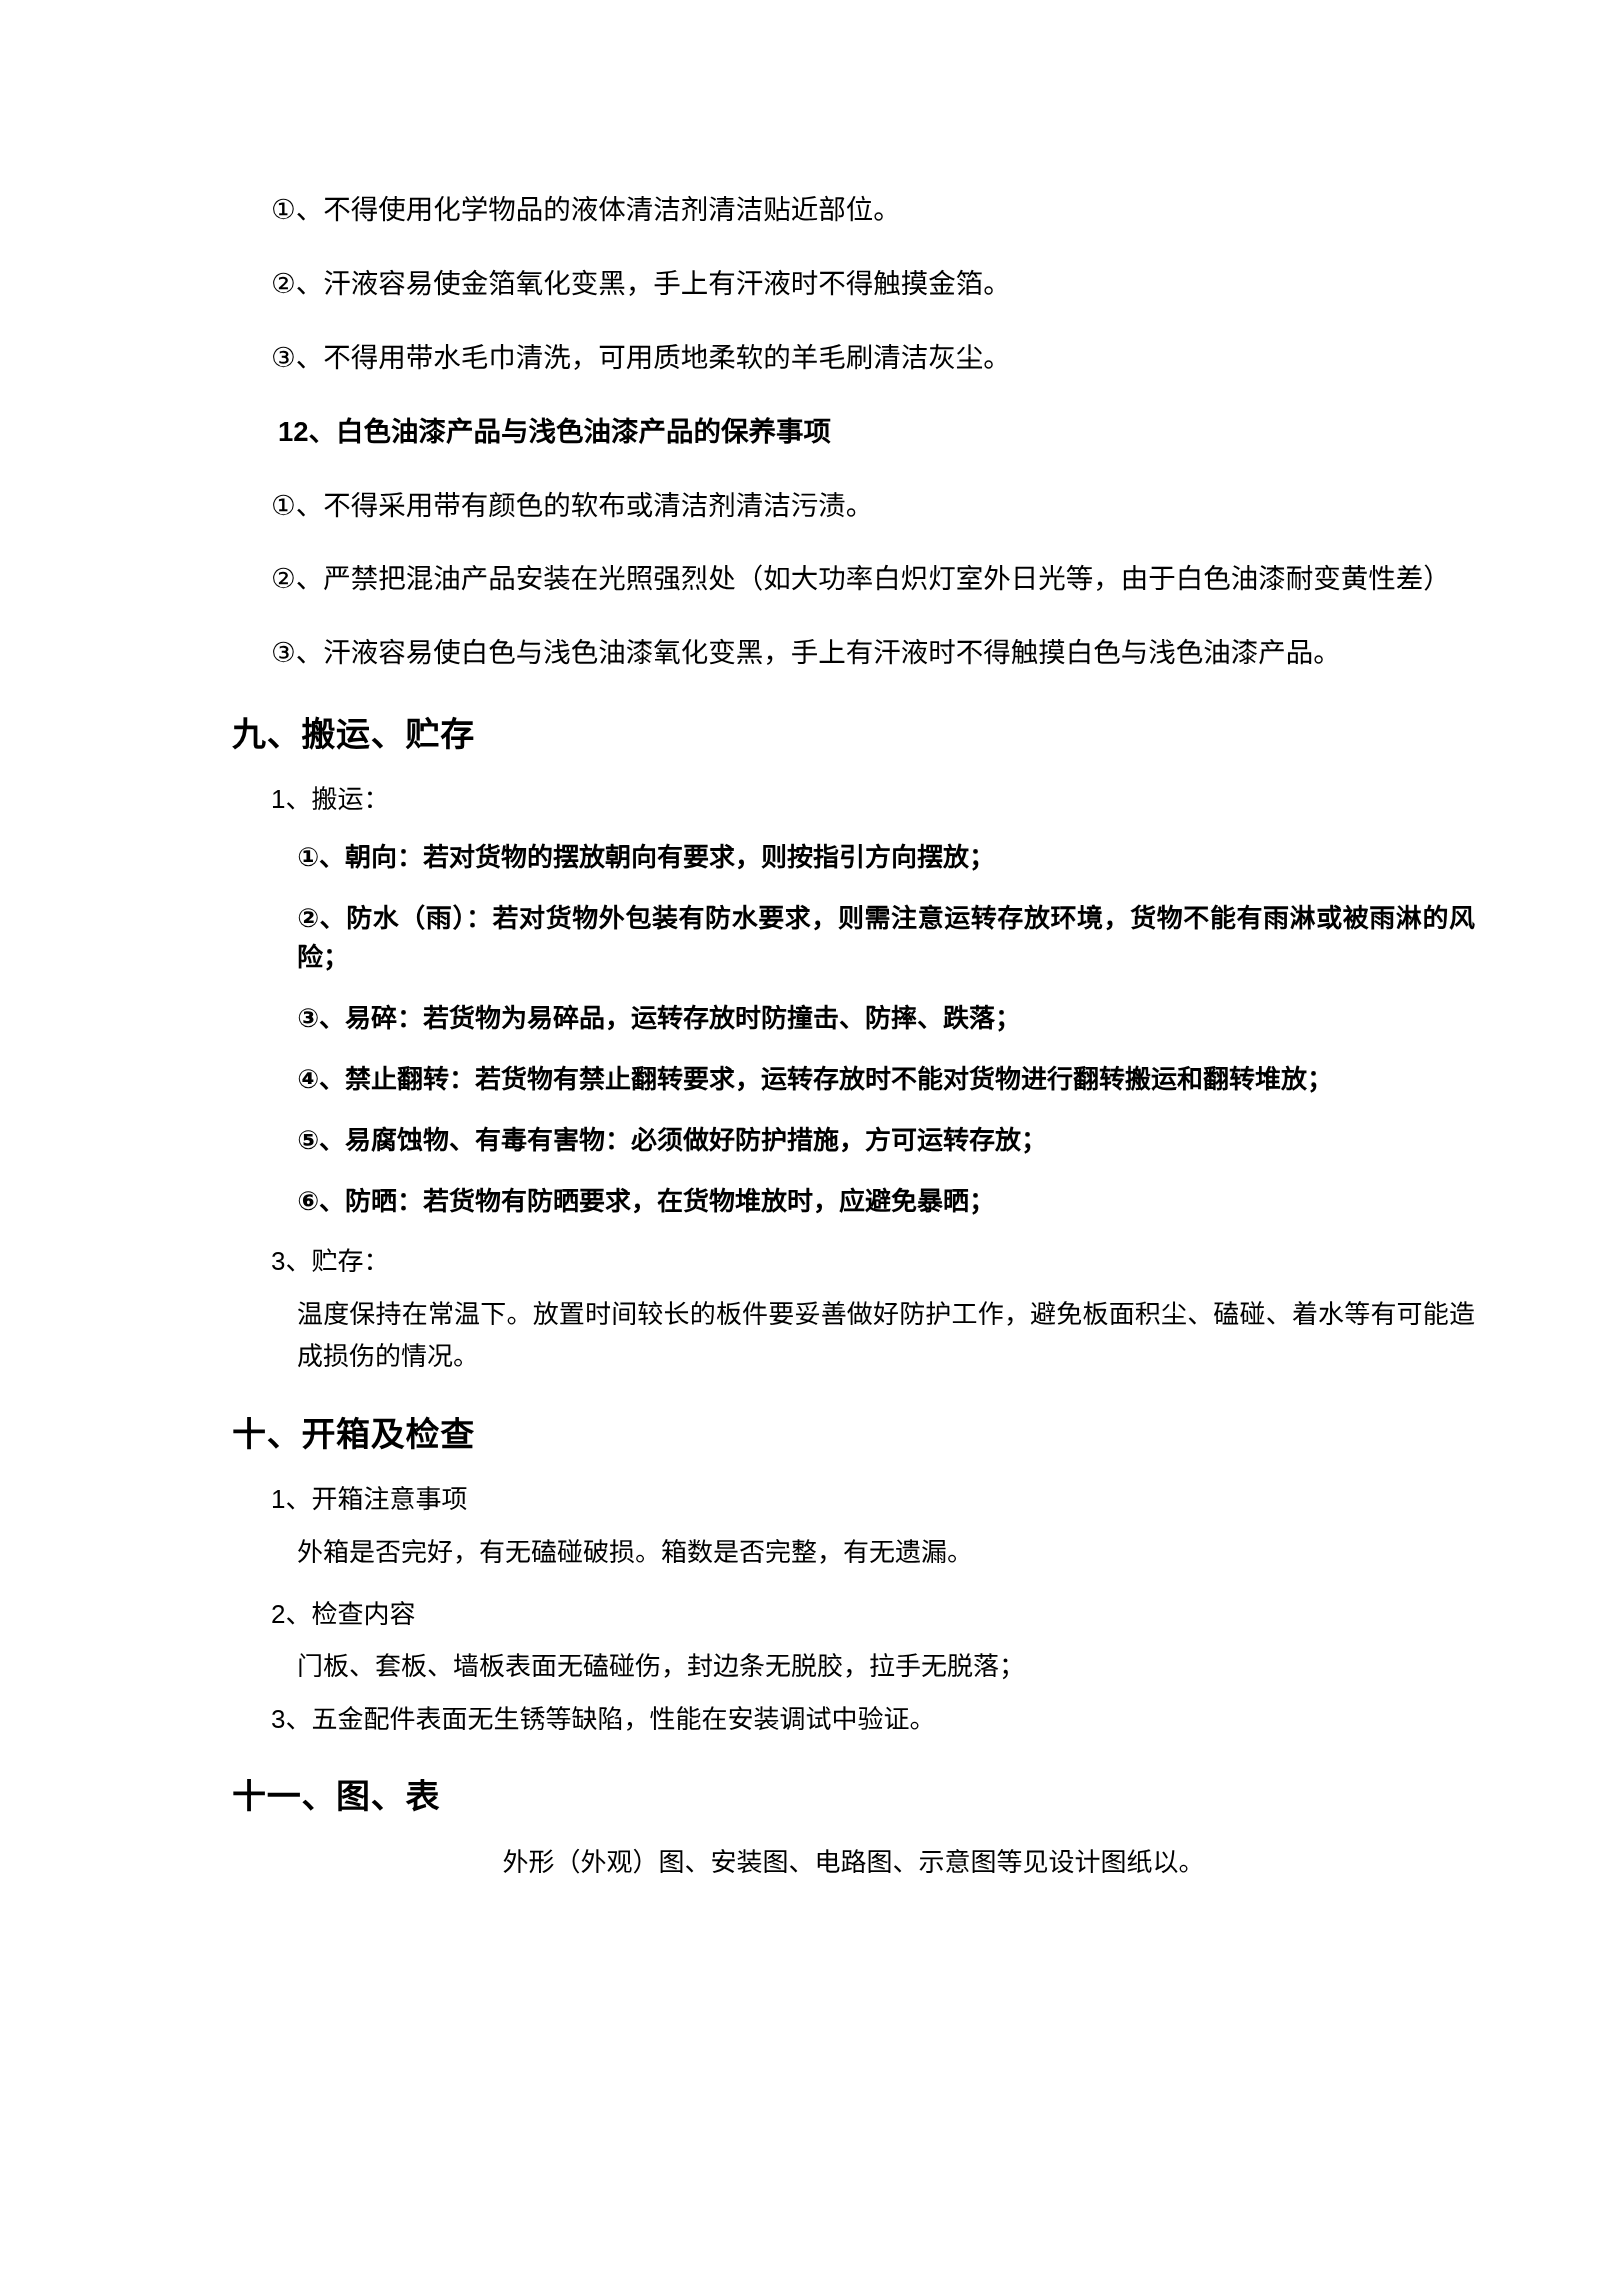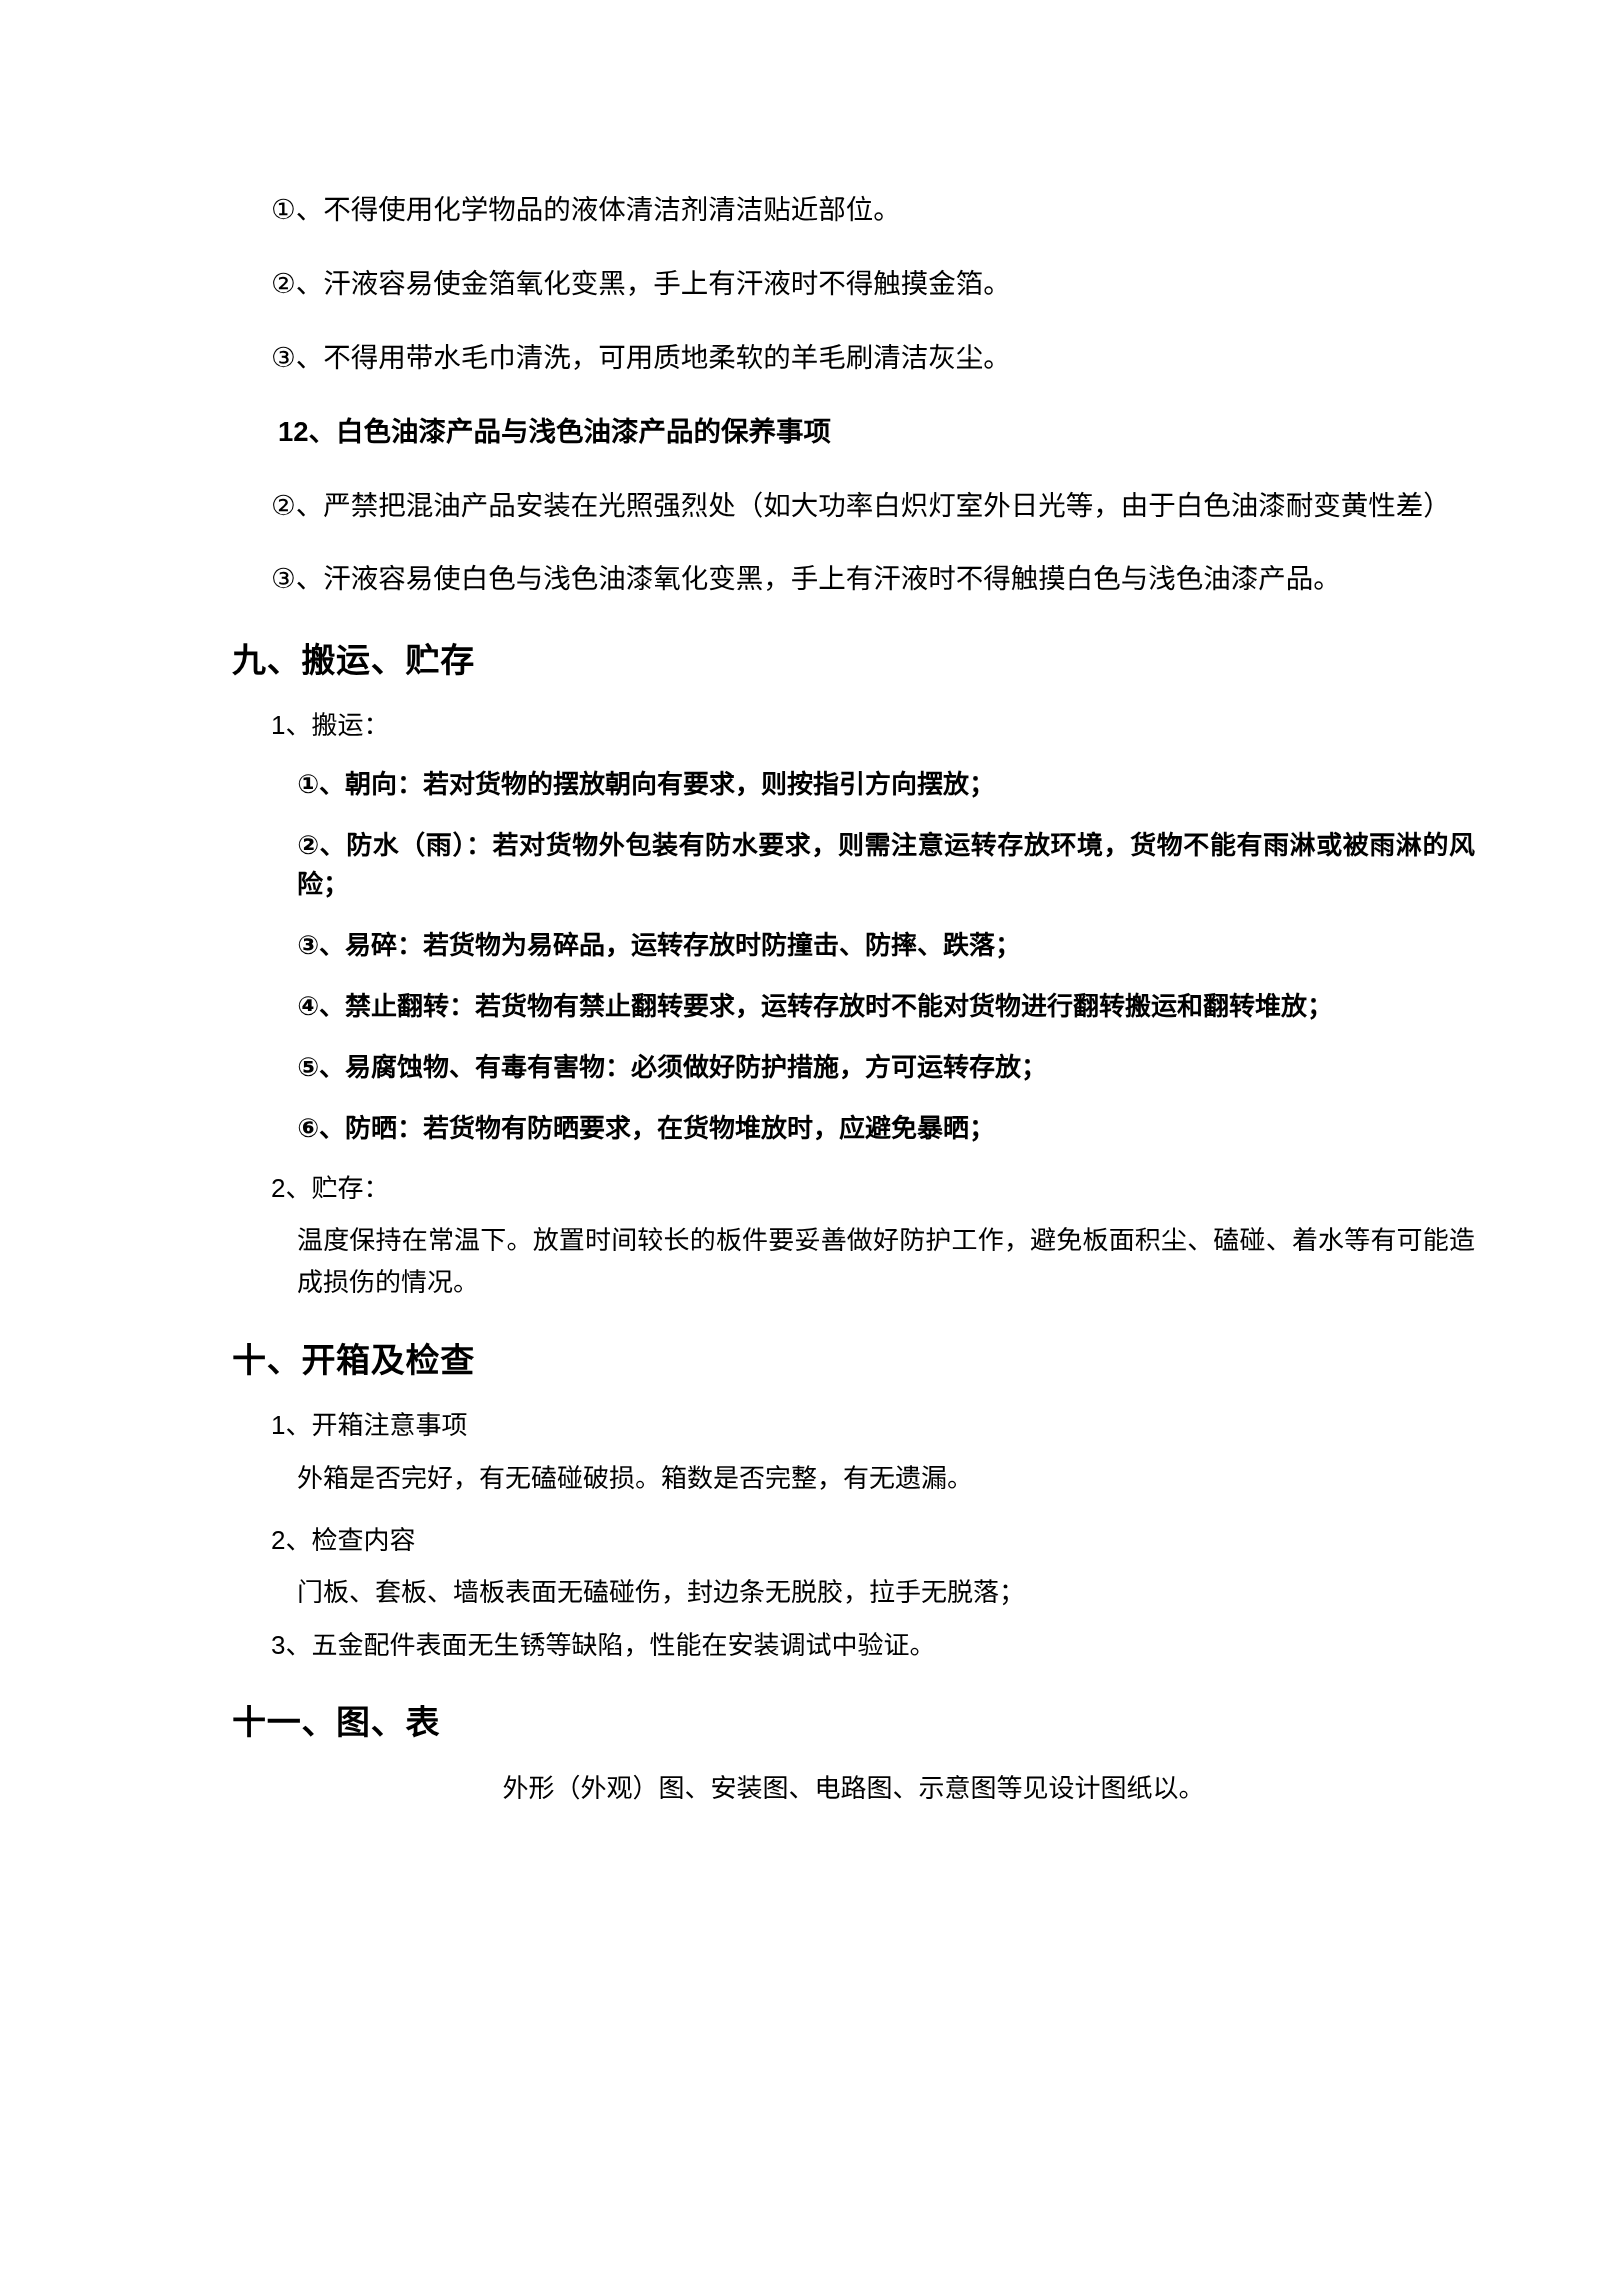--- a/index.html
+++ b/index.html
@@ -82,32 +82,33 @@
 <body>
 
 <div class="page">
   <div class="doc">
 
     <p class="p indent1">①、不得使用化学物品的液体清洁剂清洁贴近部位。</p>
     <p class="p indent1">②、汗液容易使金箔氧化变黑，手上有汗液时不得触摸金箔。</p>
     <p class="p indent1">③、不得用带水毛巾清洗，可用质地柔软的羊毛刷清洁灰尘。</p>
 
     <p class="p indent-tight">12、白色油漆产品与浅色油漆产品的保养事项</p>
+    <p class="p indent1">①、不得采用带有颜色的软布或清洁剂清洁污渍。</p>
     <p class="p indent1">②、严禁把混油产品安装在光照强烈处（如大功率白炽灯室外日光等，由于白色油漆耐变黄性差）</p>
     <p class="p indent1">③、汗液容易使白色与浅色油漆氧化变黑，手上有汗液时不得触摸白色与浅色油漆产品。</p>
 
     <h2 class="h1">九、搬运、贮存</h2>
     <p class="sub">1、搬运：</p>
     <p class="sub-item">①、朝向：若对货物的摆放朝向有要求，则按指引方向摆放；</p>
     <p class="sub-item wide">②、防水（雨）：若对货物外包装有防水要求，则需注意运转存放环境，货物不能有雨淋或被雨淋的风险；</p>
     <p class="sub-item">③、易碎：若货物为易碎品，运转存放时防撞击、防摔、跌落；</p>
     <p class="sub-item">④、禁止翻转：若货物有禁止翻转要求，运转存放时不能对货物进行翻转搬运和翻转堆放；</p>
     <p class="sub-item">⑤、易腐蚀物、有毒有害物：必须做好防护措施，方可运转存放；</p>
     <p class="sub-item">⑥、防晒：若货物有防晒要求，在货物堆放时，应避免暴晒；</p>
-    <p class="sub gap-s">2、贮存：</p>
+    <p class="sub gap-s">3、贮存：</p>
     <p class="body-text">温度保持在常温下。放置时间较长的板件要妥善做好防护工作，避免板面积尘、磕碰、着水等有可能造成损伤的情况。</p>
 
     <h2 class="h1">十、开箱及检查</h2>
     <p class="sub gap-s">1、开箱注意事项</p>
     <p class="body-text">外箱是否完好，有无磕碰破损。箱数是否完整，有无遗漏。</p>
     <p class="sub gap-s">2、检查内容</p>
     <p class="body-text gap-s">门板、套板、墙板表面无磕碰伤，封边条无脱胶，拉手无脱落；</p>
     <p class="sub">3、五金配件表面无生锈等缺陷，性能在安装调试中验证。</p>
 
     <h2 class="h1">十一、图、表</h2>

